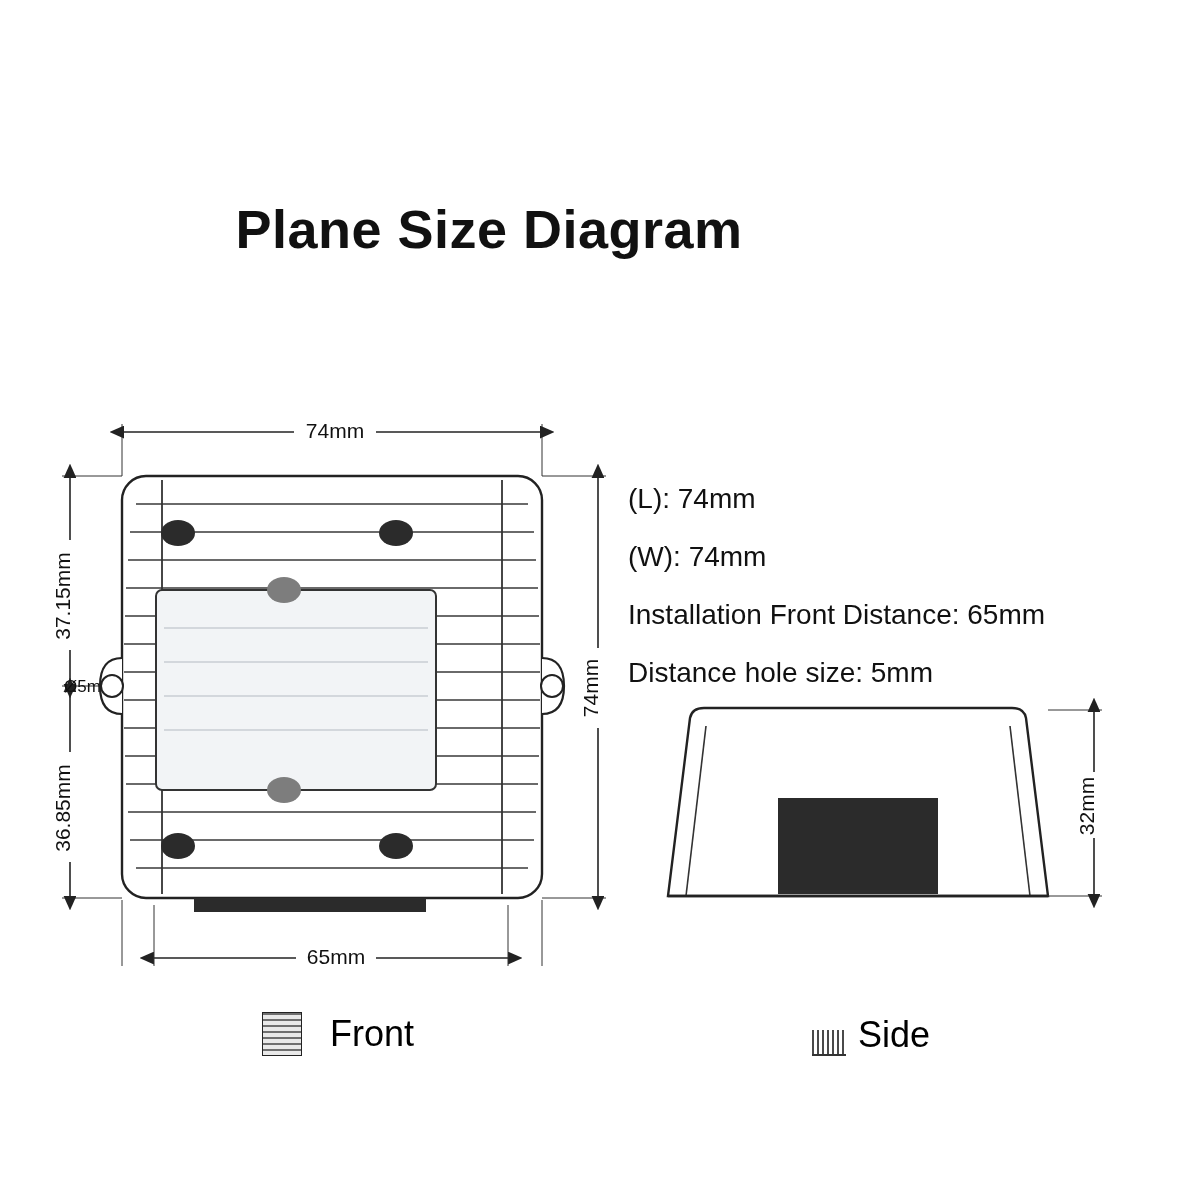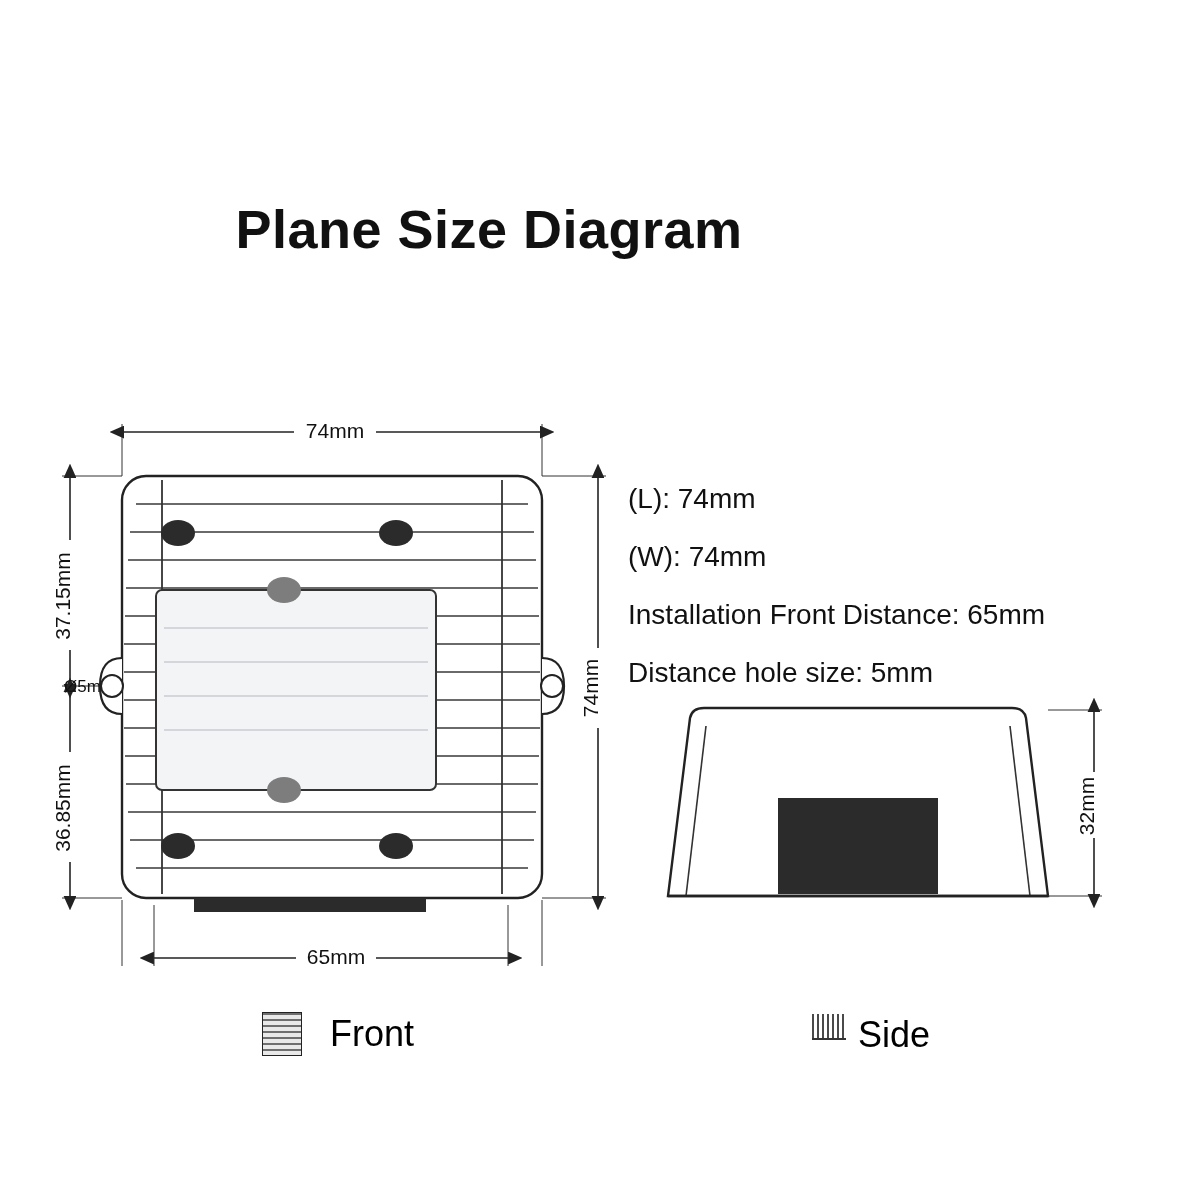--- a/index.html
+++ b/index.html
@@ -63,21 +63,21 @@
     display: flex;
     align-items: center;
     gap: 28px;
     font-size: 36px;
   }
   .legend-side {
     position: absolute;
     left: 812px;
     top: 1014px;
     display: flex;
-    align-items: flex-start;
+    align-items: flex-end;
     gap: 12px;
     font-size: 36px;
   }
   .legend-icon-front {
     width: 40px;
     height: 44px;
     border: 1.6px solid #222;
     background:
       repeating-linear-gradient(to bottom, #6f6f6f 0 2px, #e9e9e9 2px 6px);
     box-sizing: border-box;

